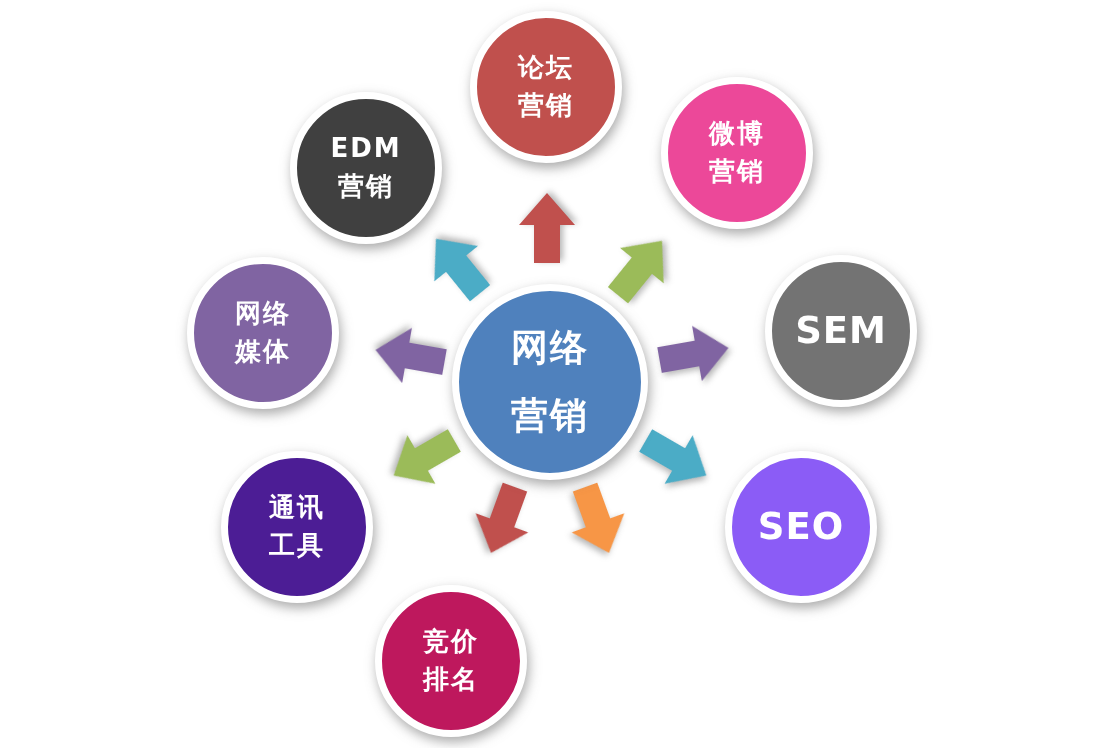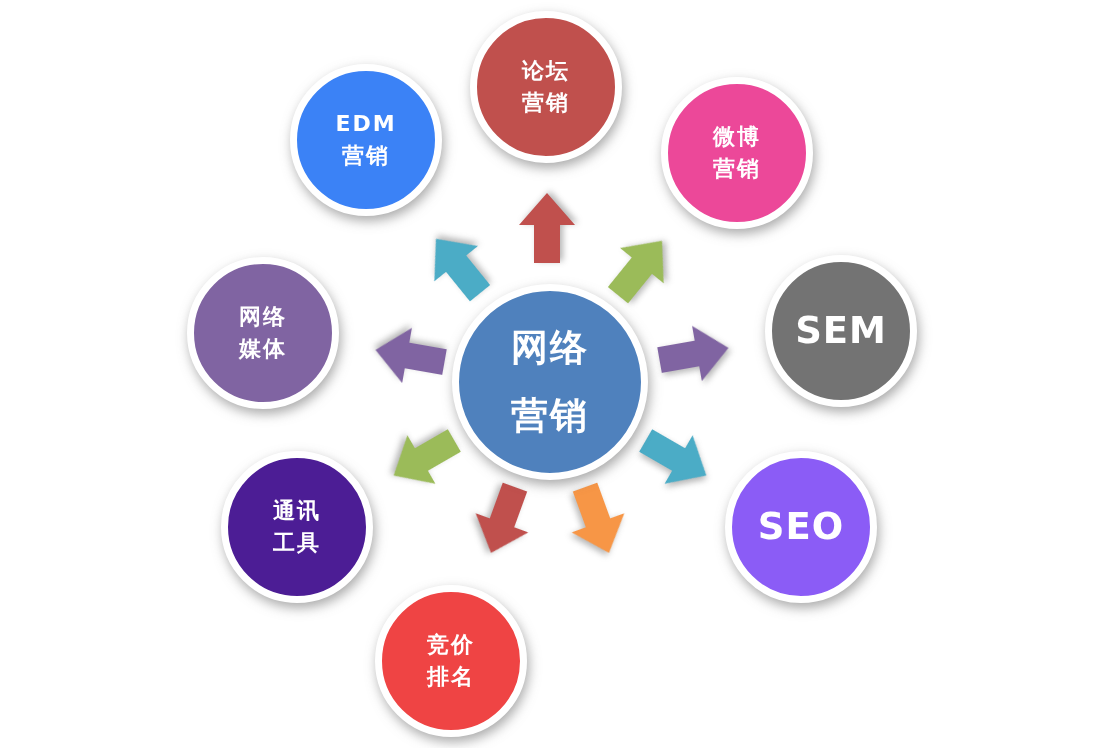--- a/index.html
+++ b/index.html
@@ -37,21 +37,21 @@
     text-align: center;
   }
   .node .label {
     color: #ffffff;
     font-weight: bold;
     white-space: pre-line;
     letter-spacing: 2px;
     text-align: center;
   }
   .node.satellite { width: 152px; height: 152px; }
-  .node.satellite .label { font-size: 22px; line-height: 1.45; }
+  .node.satellite .label { font-size: 26px; line-height: 1.45; }
   .node.satellite.single .label { font-size: 37px; letter-spacing: 1px; }
   .node.center { width: 196px; height: 196px; }
   .node.center .label { font-size: 37px; line-height: 1.85; }
 </style>
 </head>
 <body>
 
 <div class="canvas">
 
   <svg class="arrow-layer" viewBox="0 0 1100 748">
@@ -70,21 +70,21 @@
   <div class="node center" style="left: 452px; top: 284px; background: rgb(79, 129, 189);">
     <span class="label">网络
 营销</span>
   </div>
 
   <div class="node satellite" style="left: 470px; top: 11px; background: rgb(192, 80, 77);">
     <span class="label">论坛
 营销</span>
   </div>
 
-  <div class="node satellite" style="left: 290px; top: 64px; background: #3b82f6;">
+  <div class="node satellite" style="left: 290px; top: 92px; background: #404040;">
     <span class="label">EDM
 营销</span>
   </div>
 
   <div class="node satellite" style="left: 661px; top: 77px; background: #ec4899;">
     <span class="label">微博
 营销</span>
   </div>
 
   <div class="node satellite" style="left: 187px; top: 257px; background: rgb(128, 100, 162);">
@@ -98,19 +98,19 @@
 
   <div class="node satellite" style="left: 221px; top: 451px; background: #4c1d95;">
     <span class="label">通讯
 工具</span>
   </div>
 
   <div class="node satellite single" style="left: 725px; top: 451px; background: #8b5cf6;">
     <span class="label">SEO</span>
   </div>
 
-  <div class="node satellite" style="left: 375px; top: 585px; background: #ef4444;">
+  <div class="node satellite" style="left: 375px; top: 585px; background: #be185d;">
     <span class="label">竞价
 排名</span>
   </div>
 
 
 </div>
 
 </body></html>

